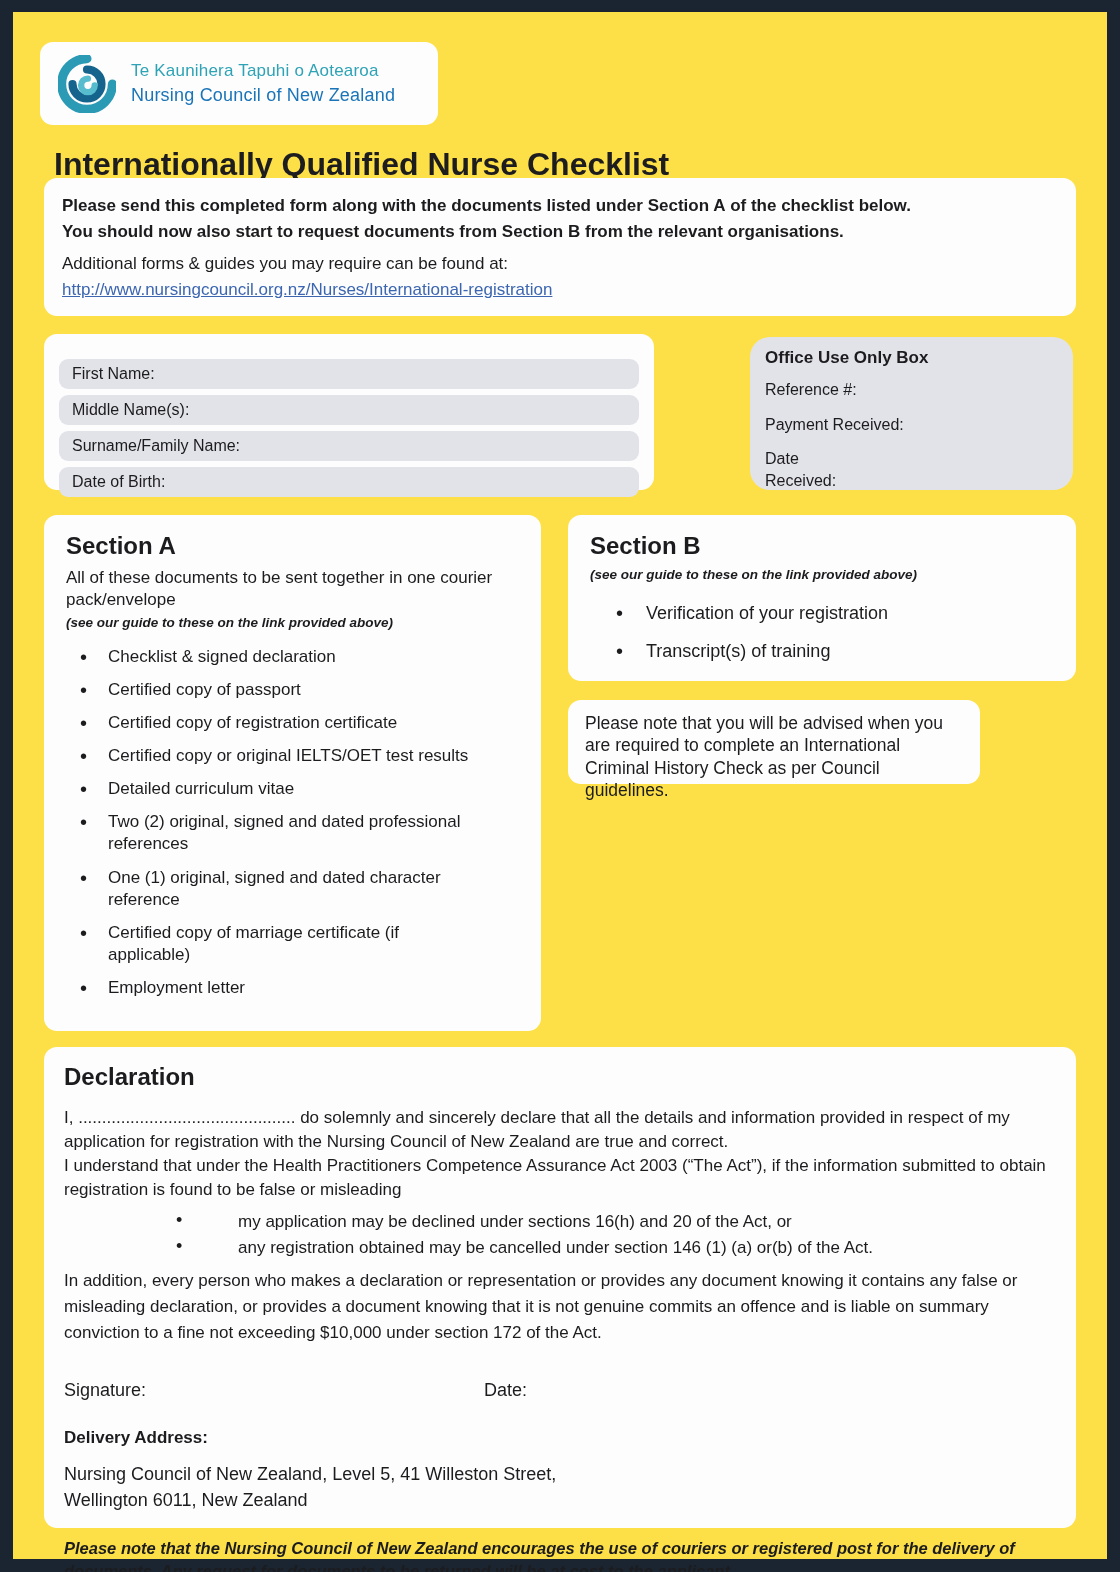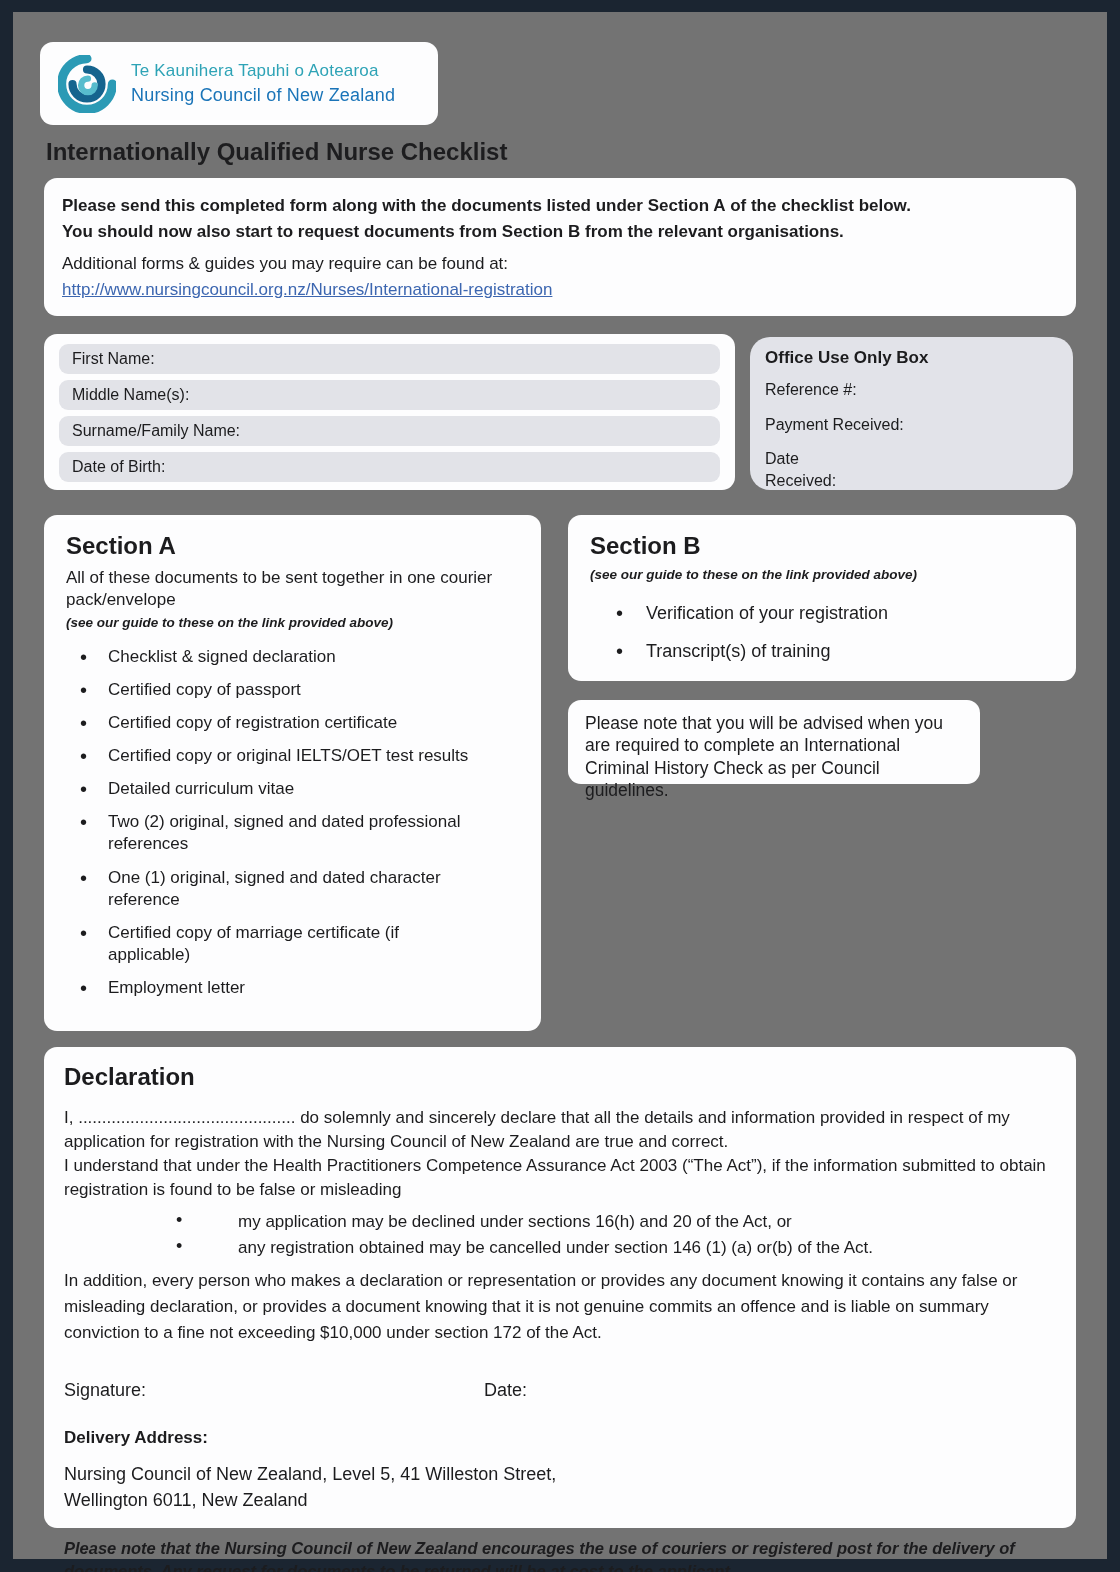--- a/index.html
+++ b/index.html
@@ -3,39 +3,39 @@
 <meta charset="utf-8">
 <style>
   * { box-sizing: border-box; }
   html, body { margin: 0; padding: 0; }
   body {
     width: 1120px; height: 1572px; position: relative;
     background: #1b2531;
     font-family: "Liberation Sans", "DejaVu Sans", sans-serif;
     color: #1c1c1e;
   }
-  .page { position: absolute; left: 13px; top: 12px; width: 1094px; height: 1547px; background: #737373; }
+  .page { position: absolute; left: 13px; top: 12px; width: 1094px; height: 1547px; background: #fde047; }
   .card { position: absolute; background: #fdfdfe; border-radius: 13px; }
 
   
   .logo-card { left: 27px; top: 30px; width: 398px; height: 83px; display: flex; align-items: center; gap: 15px; padding: 0 18px; }
   .logo-swirl { width: 58px; height: 58px; flex: 0 0 auto; }
   .logo-maori { color: #2ea3b6; font-size: 17px; letter-spacing: .2px; margin-bottom: 4px; }
   .logo-english { color: #1a74b8; font-size: 18px; letter-spacing: .2px; }
 
-  .doc-title { position: absolute; left: 31px; top: 124px; margin: 2px; font-size: 24px; font-weight: bold; color: #1d1d1f; }
+  .doc-title { position: absolute; left: 31px; top: 124px; margin: 10px; font-size: 32px; font-weight: bold; color: #1d1d1f; }
 
   
   .intro-card { left: 31px; top: 166px; width: 1032px; height: 138px; padding: 15px 18px; font-size: 17px; line-height: 1.5; }
   .intro-p { margin: 0 0 7px 0; font-weight: bold; }
   .intro-p2 { margin: 0; }
   .intro-link { color: #3c66b0; text-decoration: underline; cursor: pointer; }
 
   
-  .names-card { left: 31px; top: 322px; width: 691px; height: 156px; padding: 10px 15px; }
+  .names-card { left: 31px; top: 322px; width: 610px; height: 156px; padding: 25px 15px; }
   .field { background: #e2e3e8; border-radius: 9px; height: 30px; display: flex; align-items: center; padding: 0 13px; margin-bottom: 6px; font-size: 16px; cursor: text; }
   .field:last-child { margin-bottom: 0; }
 
   
   .office-card { position: absolute; left: 737px; top: 325px; width: 323px; height: 153px; background: #e2e3e9; border-radius: 20px; padding: 11px 15px; }
   .office-title { font-size: 17px; font-weight: bold; margin-bottom: 11px; }
   .office-line { font-size: 16px; margin-bottom: 13px; white-space: pre-line; line-height: 1.35; }
 
   
   .section-a-card { left: 31px; top: 503px; width: 497px; height: 516px; padding: 17px 22px; }

